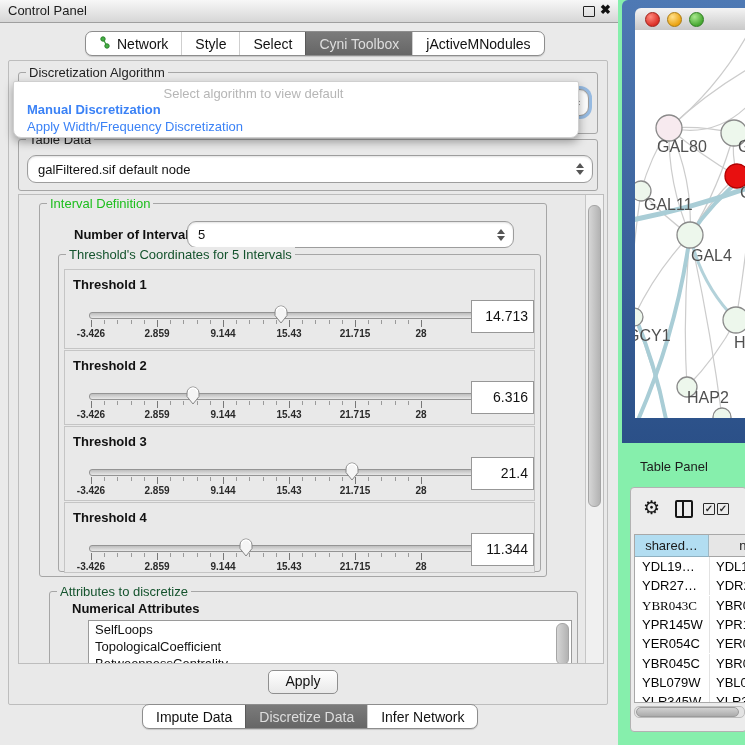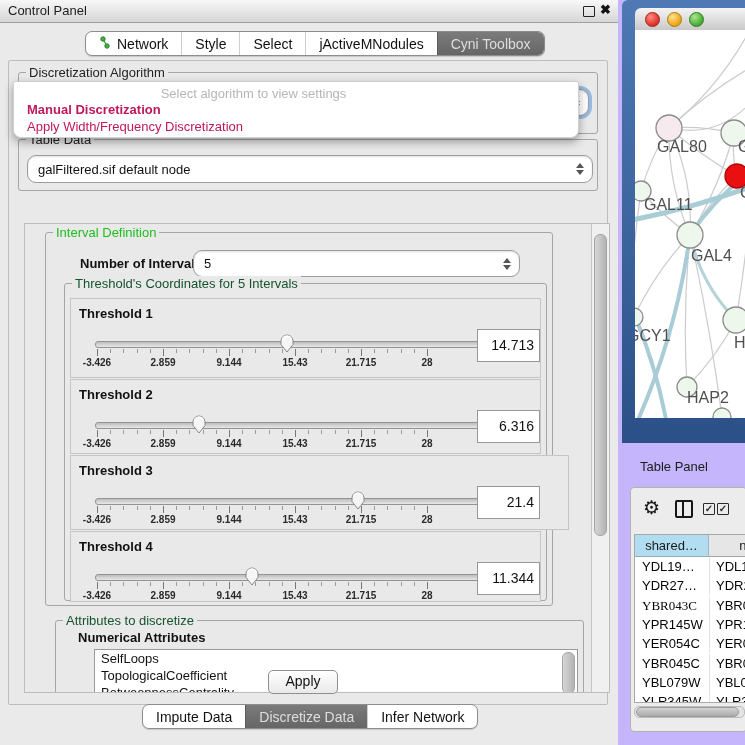--- a/index.html
+++ b/index.html
@@ -36,23 +36,23 @@
   .combo .val{padding-left:10px;flex:1;}
   .spin{width:9px;margin-right:8px;display:flex;flex-direction:column;align-items:center;gap:2px;}
   .spin i{width:0;height:0;border-left:4px solid transparent;border-right:4px solid transparent;}
   .spin .up{border-bottom:5px solid #555;}
   .spin .dn{border-top:5px solid #555;}
   .focusring{box-shadow:0 0 0 3px rgba(95,155,220,.6),inset 0 1px 2px rgba(0,0,0,.12);}
   
   #algo-popup{left:13px;top:81px;width:564px;height:55px;background:#fff;border:1px solid #cfcfcf;
     border-radius:2px 2px 8px 8px;box-shadow:0 4px 10px rgba(0,0,0,.35);z-index:30;}
   #algo-popup .hint{position:absolute;left:30px;right:115px;top:4px;text-align:center;color:#b6b6b6;font-size:13px;}
-  .popup-item{position:absolute;left:4px;right:20px;height:17px;font-size:13px;color:#be185d;padding-left:1px;white-space:nowrap;}
-  
-  #scrollpanel{left:24px;top:194px;width:584px;height:468px;background:#e9e9e9;border:1px solid #bdbdbd;overflow:hidden;margin-top:29px;}
+  .popup-item{position:absolute;left:4px;right:20px;height:17px;font-size:13px;color:#3b82f6;padding-left:1px;white-space:nowrap;}
+  
+  #scrollpanel{left:18px;top:194px;width:584px;height:468px;background:#e9e9e9;border:1px solid #bdbdbd;overflow:hidden;}
   .vscroll{position:absolute;background:#f0f0f0;border-left:1px solid #c6c6c6;}
   .vthumb{position:absolute;left:2px;width:11px;border:1px solid #a5a5a5;border-radius:6px;
     background:linear-gradient(90deg,#d6d6d6,#b3b3b3);}
   
   .th-row{position:absolute;background:#e9e9e9;border:1px solid #c5c5c5;}
   .th-label{position:absolute;left:8px;top:7px;font-size:13px;font-weight:bold;color:#111;}
   .track{position:absolute;left:24px;top:42px;width:420px;height:5px;border:1px solid #949494;border-radius:3px;
     background:linear-gradient(180deg,#bdbdbd,#e8e8e8);}
   .tick{position:absolute;width:1px;background:#777;}
   .ticklab{position:absolute;transform:translateX(-50%);font-size:10px;font-weight:bold;color:#2a2a2a;white-space:nowrap;}
@@ -60,21 +60,21 @@
     font-size:14px;color:#111;text-align:right;padding-right:5px;line-height:31px;}
   .thumb{position:absolute;top:34px;width:16px;height:20px;}
   
   #attr-list{position:absolute;background:#fff;border:1px solid #9a9a9a;overflow:hidden;}
   .attr-item{font-size:13px;color:#111;padding:1px 0 1px 6px;white-space:nowrap;}
   
   #apply-btn{left:268px;top:670px;width:68px;height:22px;background:linear-gradient(180deg,#ffffff,#e9e9e9);
     border:1px solid #8f8f8f;border-radius:5px;font-size:14px;color:#111;text-align:center;line-height:21px;}
   .bold{font-weight:bold;}
   
-  #right-col{left:618px;top:0;width:127px;height:745px;background:#c4b5fd;}
+  #right-col{left:618px;top:0;width:127px;height:745px;background:#86efac;}
   #net-window{left:4px;top:0;width:123px;height:443px;
     background:linear-gradient(180deg,#4e79b4,#2b5088);border-radius:6px 0 0 0;}
   #net-titlebar{left:13px;top:8px;width:110px;height:22px;background:linear-gradient(180deg,#f4f4f4,#c9c9c9);
     border-bottom:1px solid #8b8b8b;border-radius:6px 0 0 0;}
   .light{position:absolute;top:4px;width:13px;height:13px;border-radius:50%;}
   #light-red{left:10px;background:radial-gradient(circle at 35% 30%,#ff8a7e,#dc3027 70%);border:1px solid #9e2018;}
   #light-yellow{left:32px;background:radial-gradient(circle at 35% 30%,#ffe08a,#eba312 70%);border:1px solid #aa7a10;}
   #light-green{left:54px;background:radial-gradient(circle at 35% 30%,#a8e88e,#47a832 70%);border:1px solid #2f7d22;}
   #net-canvas{left:13px;top:30px;width:110px;height:388px;background:#fff;}
   #table-panel-title{left:22px;top:459px;font-size:13px;color:#1c1c1c;}
@@ -116,41 +116,41 @@
             <circle cx="8" cy="10" r="2.2" fill="#44b044" stroke="#2c802c"></circle>
           </svg></span>
         <span>Network</span>
       </div>
       <div class="seg">
         <span>Style</span>
       </div>
       <div class="seg">
         <span>Select</span>
       </div>
-      <div class="seg">
-        <span>jActiveMNodules</span>
-      </div>
       <div class="seg sel">
         <span>Cyni Toolbox</span>
+      </div>
+      <div class="seg">
+        <span>jActiveMNodules</span>
       </div>
     </div>
 
   <div class="group" style="left:18px;top:72px;width:578px;height:60px;">
     <span class="legend dark">Discretization Algorithm</span>
     <div class="combo focusring" style="left:8px;top:16px;width:560px;height:25px;">
       <span class="val"></span>
       <span class="spin">
           <i class="up"></i>
           <i class="dn"></i>
         </span>
     </div>
   </div>
 
   <div id="algo-popup" class="abs">
-    <div class="hint">Select algorithm to view settings</div>
+    <div class="hint">Select algorithm to view default</div>
     <div id="popup-options">
         <div class="popup-item bold" style="left: 12px; top: 20px;">Manual Discretization</div>
         <div class="popup-item" style="left: 12px; top: 37px;">Apply Width/Frequency Discretization</div>
       </div>
   </div>
 
   <div class="group" style="left:18px;top:139px;width:578px;height:50px;">
     <span class="legend dark">Table Data</span>
     <div class="combo" style="left:8px;top:15px;width:564px;height:26px;gap:8px;">
       <span class="val">galFiltered.sif default node</span>
@@ -251,21 +251,21 @@
               <div class="ticklab" style="left: 158px; top: 58px;">9.144</div>
               <div class="ticklab" style="left: 224px; top: 58px;">15.43</div>
               <div class="ticklab" style="left: 290px; top: 58px;">21.715</div>
               <div class="ticklab" style="left: 356px; top: 58px;">28</div>
               <div class="thumb" style="left: 120.3px;"><svg width="16" height="20" viewBox="0 0 16 20">
                   <path d="M2 8 a6 6 0 0 1 12 0 v3.5 L8 19 2 11.5 Z" fill="#f5f5f5" stroke="#868686"></path>
                   <path d="M3.5 7.5 a4.5 4.5 0 0 1 9 0" fill="none" stroke="#ffffff" stroke-width="1.5"></path>
                 </svg></div>
               <div class="valuebox">6.316</div>
             </div>
-            <div class="th-row" style="left: 5px; top: 171px; width: 469px; height: 73px; padding-left: 28px;">
+            <div class="th-row" style="left: 5px; top: 171px; width: 469px; height: 73px;">
               <div class="th-label">Threshold 3</div>
               <div class="track"></div>
               <div class="tick" style="left: 26px; top: 50px; height: 7px;"></div>
               <div class="tick" style="left: 39.2px; top: 50px; height: 4px; background: rgb(154, 154, 154);"></div>
               <div class="tick" style="left: 52.4px; top: 50px; height: 4px; background: rgb(154, 154, 154);"></div>
               <div class="tick" style="left: 65.6px; top: 50px; height: 4px; background: rgb(154, 154, 154);"></div>
               <div class="tick" style="left: 78.8px; top: 50px; height: 4px; background: rgb(154, 154, 154);"></div>
               <div class="tick" style="left: 92px; top: 50px; height: 7px;"></div>
               <div class="tick" style="left: 105.2px; top: 50px; height: 4px; background: rgb(154, 154, 154);"></div>
               <div class="tick" style="left: 118.4px; top: 50px; height: 4px; background: rgb(154, 154, 154);"></div>

